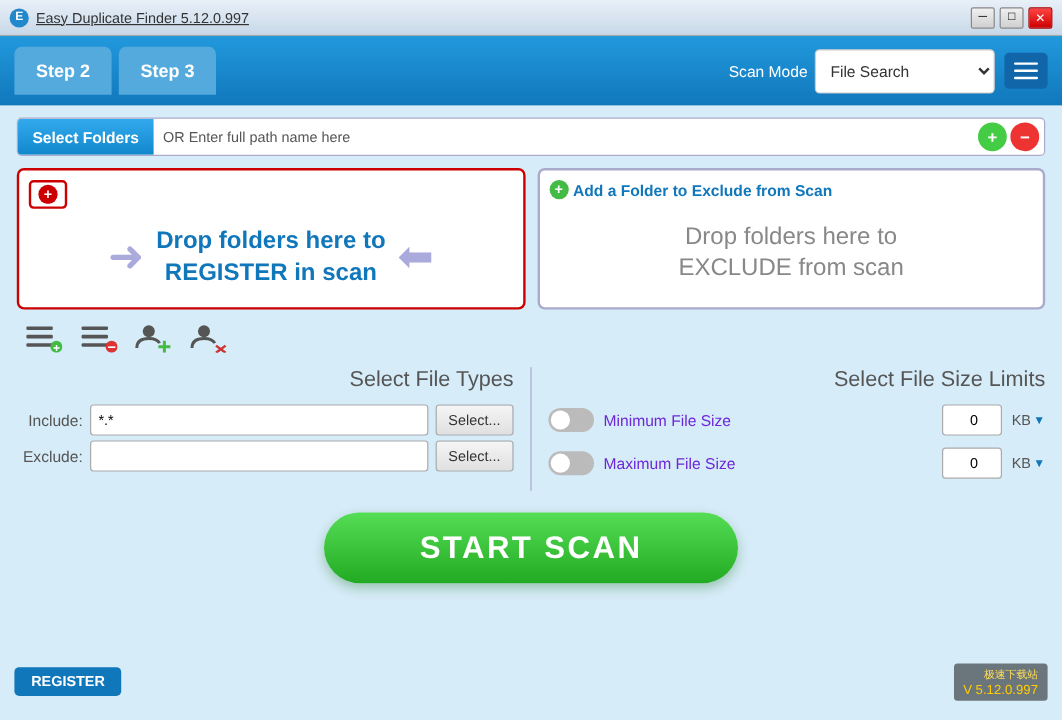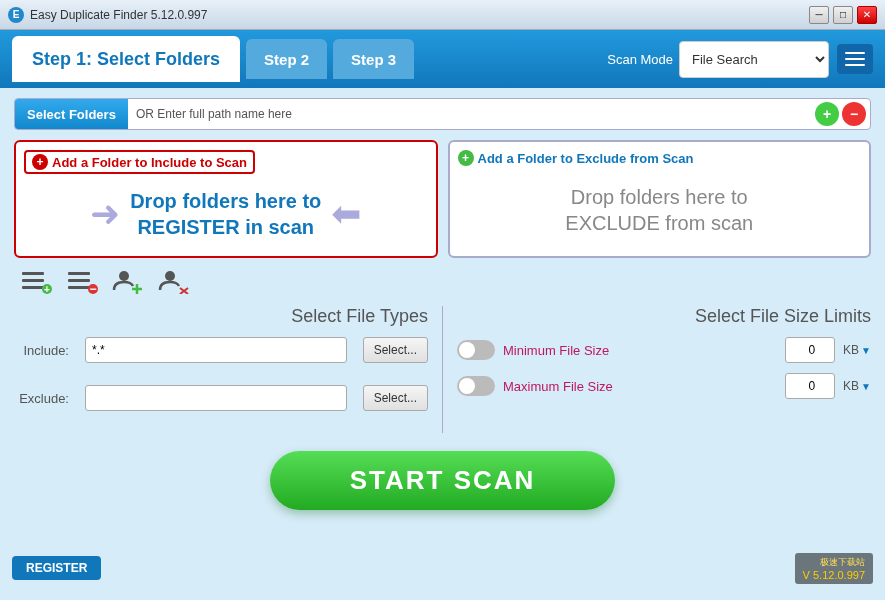--- a/index.html
+++ b/index.html
@@ -29,20 +29,21 @@
     .title-bar-icon {
       width: 16px; height: 16px;
       background: #2288cc;
       border-radius: 50%;
       display: flex; align-items: center; justify-content: center;
       color: white; font-size: 10px; font-weight: bold;
     }
     .title-bar-text {
       font-size: 12px;
       color: #333;
+      text-decoration: underline;
     }
     .title-bar-controls {
       display: flex;
       gap: 4px;
     }
     .tb-btn {
       width: 20px; height: 18px;
       border: 1px solid #888;
       border-radius: 2px;
       cursor: pointer;
@@ -304,22 +305,22 @@
     }
     .panel-title {
       text-align: right;
       font-size: 18px;
       color: #555;
       margin-bottom: 10px;
     }
     .field-row {
       display: flex;
       align-items: center;
-      margin-bottom: 22px;
-      gap: 16px;
+      margin-bottom: 4px;
+      gap: 6px;
     }
     .field-label {
       font-size: 13px;
       color: #555;
       width: 55px;
       text-align: right;
     }
     .field-input {
       flex: 1;
       height: 26px;
@@ -367,21 +368,21 @@
       content: '';
       position: absolute;
       width: 16px; height: 16px;
       background: white;
       border-radius: 50%;
       top: 2px; left: 2px;
       transition: left 0.2s;
     }
     .size-label {
       font-size: 13px;
-      color: #be185d;
+      color: #6d28d9;
       flex: 1;
     }
     .size-input {
       width: 50px;
       height: 26px;
       border: 1px solid #aaa;
       border-radius: 3px;
       text-align: right;
       padding: 0 4px;
       font-size: 12px;
@@ -466,21 +467,20 @@
     <span class="title-bar-text">Easy Duplicate Finder 5.12.0.997</span>
   </div>
   <div class="title-bar-controls">
     <div class="tb-btn">─</div>
     <div class="tb-btn">□</div>
     <div class="tb-btn close">✕</div>
   </div>
 </div>
 
 <div class="header">
-  <div class="step-active">Step 1: Select Folders</div>
   <div class="step-inactive">Step 2</div>
   <div class="step-inactive">Step 3</div>
   <div class="header-spacer"></div>
   <span class="scan-mode-label">Scan Mode</span>
   <select class="scan-mode-select">
     <option>File Search</option>
     <option>Audio Search</option>
     <option>Image Search</option>
     <option>All Files</option>
   </select>
@@ -500,21 +500,20 @@
     <div class="path-btn-green">+</div>
     <div class="path-btn-red">−</div>
   </div>
 
   <div class="drop-zones">
 
     <div class="drop-zone drop-zone-include">
       <div class="drop-zone-header">
         <div class="add-folder-btn">
           <div class="plus-circle-red">+</div>
-          <span>Add a Folder to Include to Scan</span>
         </div>
       </div>
       <div class="drop-content">
         <span class="arrow-right">➜</span>
         <div class="drop-text-include">
           <span>Drop folders here to</span><br>
           <span>REGISTER in scan</span>
         </div>
         <span class="arrow-left">⬅</span>
       </div>

